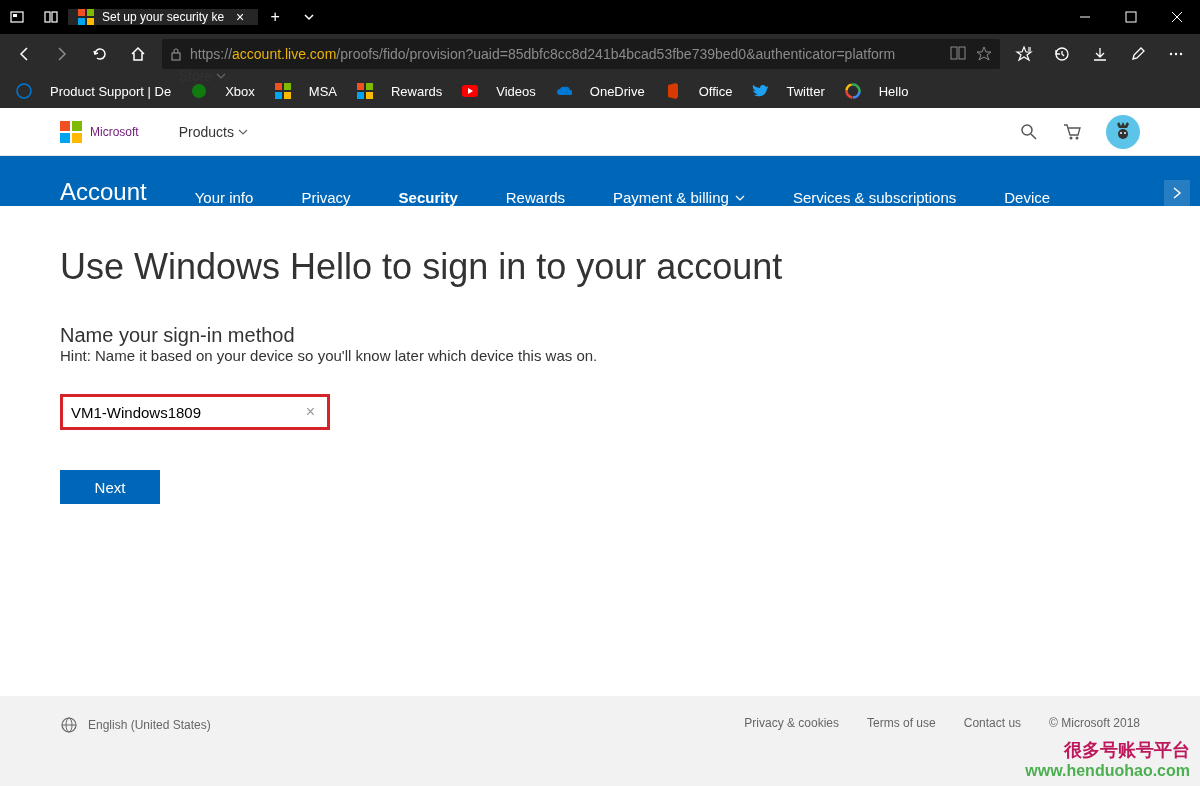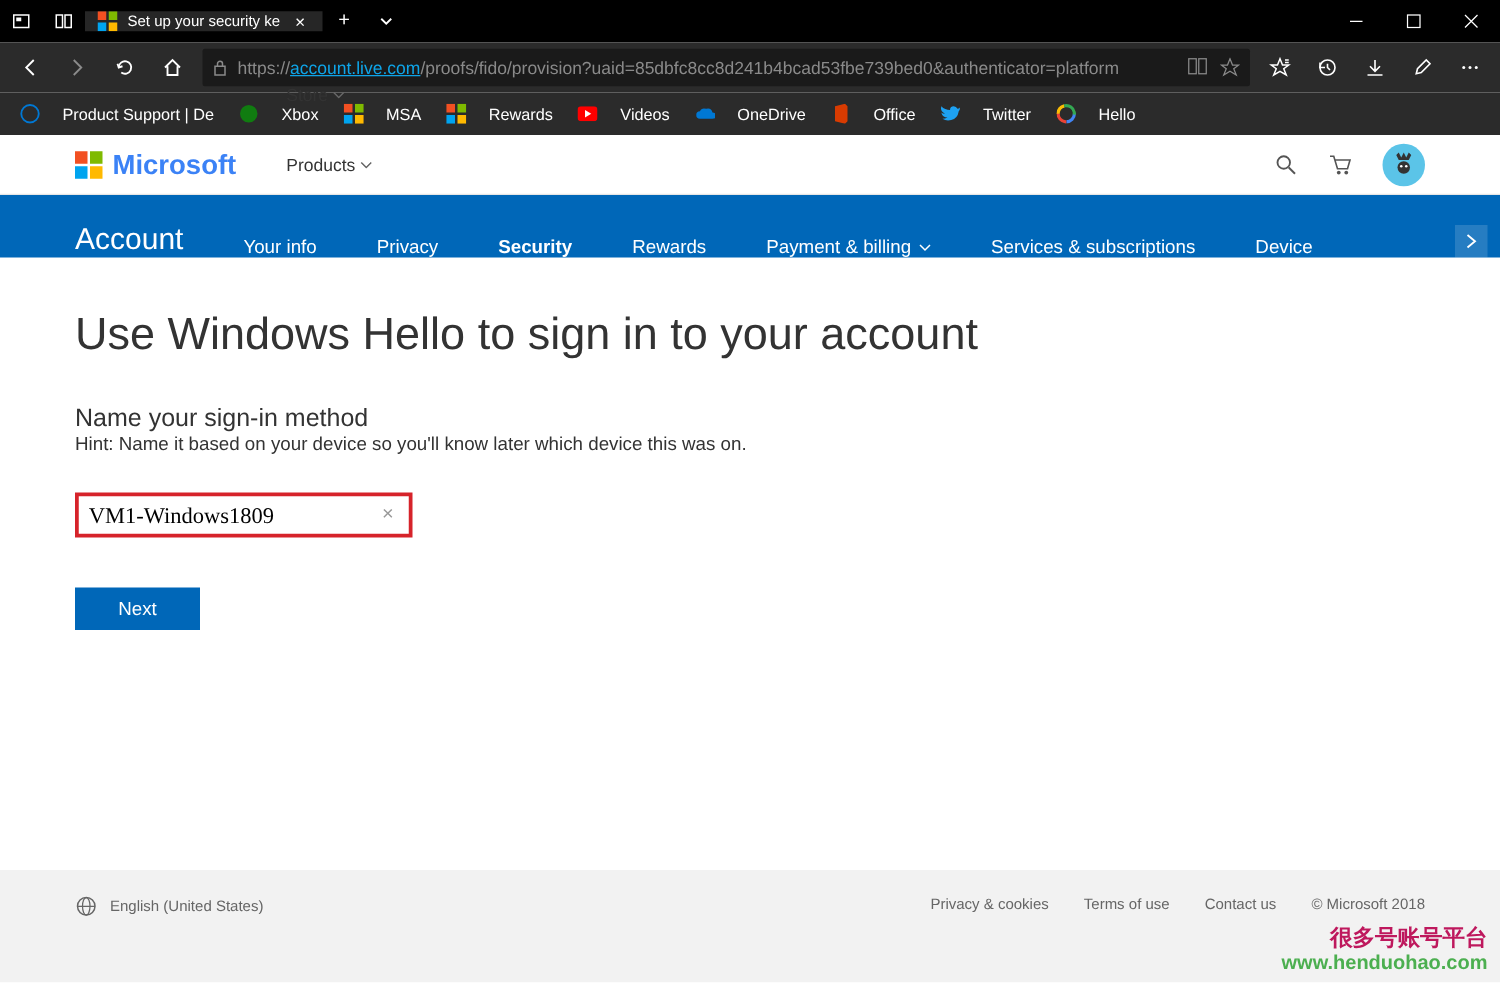--- a/index.html
+++ b/index.html
@@ -18,55 +18,55 @@
 .window-controls { display: flex; }
 .window-btn { width: 46px; display: flex; align-items: center; justify-content: center; }
 
 
 .addressbar { height: 40px; background: #2b2b2b; display: flex; align-items: center; padding: 0 6px; gap: 2px; }
 .addr-btn { width: 36px; height: 36px; display: flex; align-items: center; justify-content: center; color: #fff; border-radius: 2px; }
 .addr-btn.disabled { opacity: 0.45; }
 .url-box { flex: 1; height: 30px; background: #1a1a1a; display: flex; align-items: center; padding: 0 8px; gap: 8px; border-radius: 2px; margin: 0 4px; }
 .lock-icon { color: #8a8a8a; font-size: 13px; }
 .url-text { flex: 1; font-size: 14px; color: #8a8a8a; white-space: nowrap; overflow: hidden; }
-.url-text .hl { color: #0ea5e9; text-decoration: underline; }
+.url-text .hl { color: #eab308; }
 .url-icons { display: flex; gap: 10px; color: #8a8a8a; }
 
 
 .bookmarks { height: 34px; background: #2b2b2b; display: flex; align-items: center; padding: 0 8px; gap: 4px; }
 .bookmark { display: flex; align-items: center; gap: 18px; color: #fff; font-size: 13px; padding: 4px 8px; }
 .bm-icon { width: 16px; height: 16px; display: flex; align-items: center; justify-content: center; }
 
 
 .page-header { height: 48px; background: #fff; display: flex; align-items: center; padding: 0 60px; border-bottom: 1px solid #e6e6e6; }
 .ms-logo { display: flex; align-items: center; gap: 8px; margin-right: 40px; }
 .ms-squares { width: 22px; height: 22px; display: grid; grid-template-columns: 1fr 1fr; grid-template-rows: 1fr 1fr; gap: 2px; }
 .ms-sq { width: 100%; height: 100%; }
-.ms-name { font-size: 22px; color: #3b82f6; font-weight: 700; }
+.ms-name { font-size: 12px; color: #701a75; font-weight: 400; }
 .hdr-nav { display: flex; gap: 40px; flex-direction: column; }
 .hdr-nav-item { font-size: 14px; color: #333; display: flex; align-items: center; gap: 4px; }
 .hdr-spacer { flex: 1; }
 .hdr-right { display: flex; align-items: center; gap: 24px; }
 .hdr-icon { color: #555; }
 .avatar { width: 34px; height: 34px; border-radius: 50%; background: #5bc4e8; display: flex; align-items: center; justify-content: center; font-size: 18px; }
 
 
 .blue-nav { height: 50px; background: #0067b8; display: flex; align-items: flex-end; padding: 0 60px; gap: 48px; color: #fff; position: relative; }
 .blue-brand { font-size: 24px; font-weight: 300; }
 .blue-item { font-size: 15px; display: flex; align-items: center; gap: 6px; }
 .blue-item.active { font-weight: 600; }
 .blue-scroll { position: absolute; right: 10px; width: 26px; height: 26px; background: rgba(255,255,255,0.15); display: flex; align-items: center; justify-content: center; }
 
 
 .content { padding: 40px 60px; }
 .page-title { font-size: 36px; font-weight: 300; color: #333; margin-bottom: 36px; }
 .section-title { font-size: 20px; font-weight: 400; color: #333; }
 .hint { font-size: 15px; color: #333; margin-bottom: 30px; }
 .input-wrap { width: 270px; height: 36px; border: 3px solid #d6232a; display: flex; align-items: center; padding: 0 8px; margin-bottom: 40px; }
-.input-wrap input { flex: 1; border: none; outline: none; font-size: 18px; background: transparent; font-family: Liberation Serif, serif; }
+.input-wrap input { flex: 1; border: none; outline: none; font-size: 15px; background: transparent; }
 .input-clear { color: #999; font-size: 16px; padding: 0 4px; cursor: pointer; }
 .next-btn { width: 100px; height: 34px; background: #0067b8; color: #fff; border: none; font-size: 15px; cursor: pointer; }
 
 
 .footer { position: absolute; bottom: 0; left: 0; right: 0; height: 90px; background: #f2f2f2; display: flex; align-items: flex-start; padding: 20px 60px; font-size: 12px; color: #666; }
 .footer-left { display: flex; align-items: center; gap: 10px; }
 .footer-spacer { flex: 1; }
 .footer-links { display: flex; gap: 28px; }
 
 

